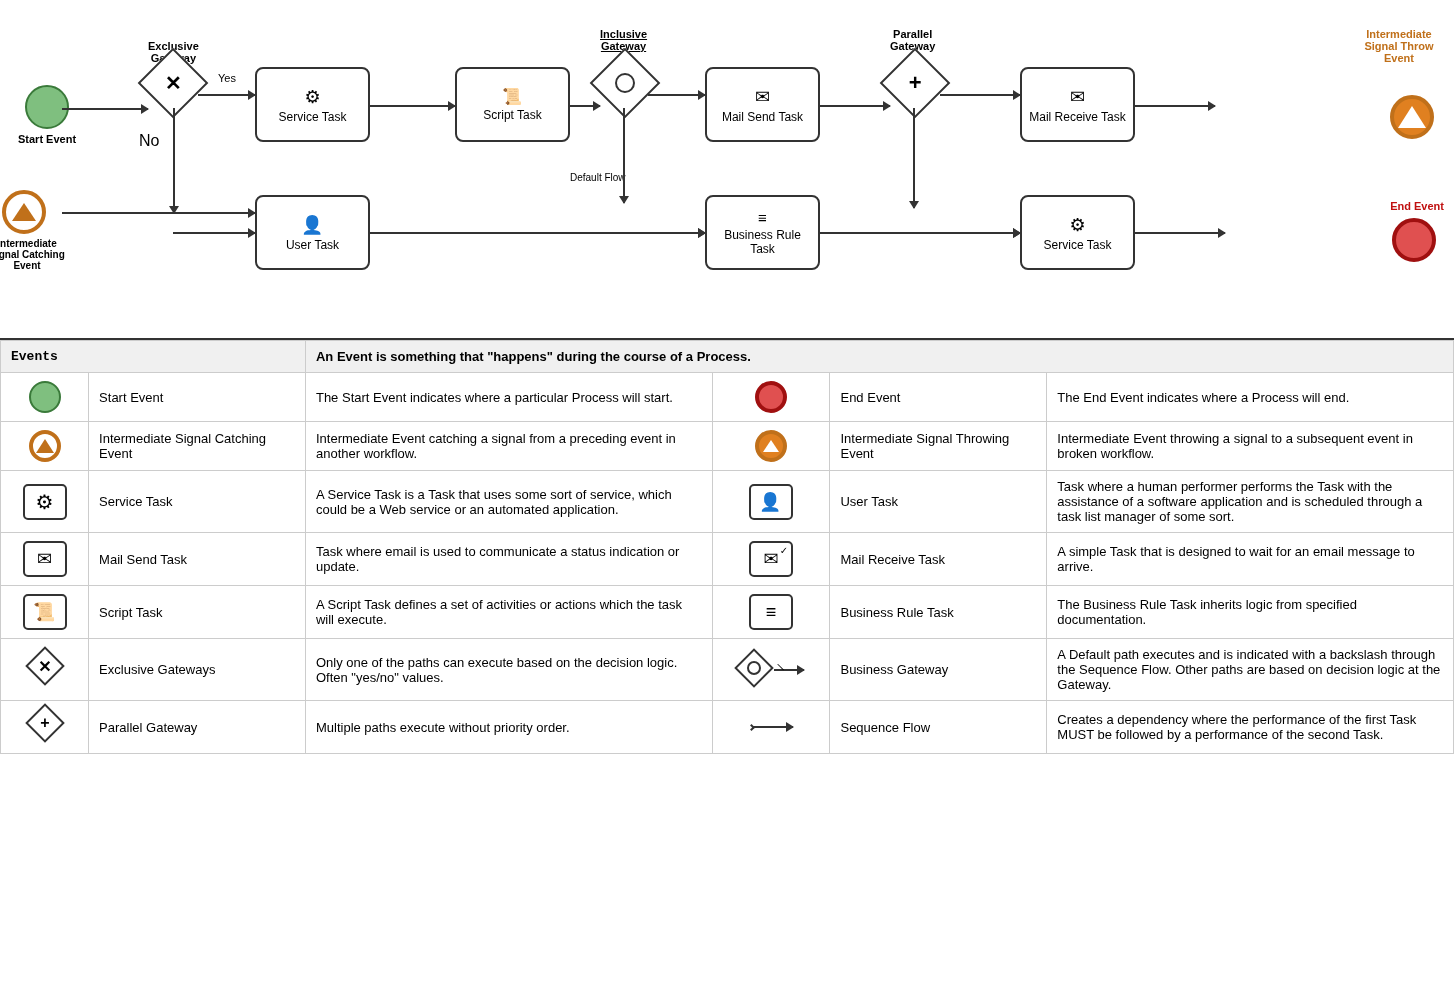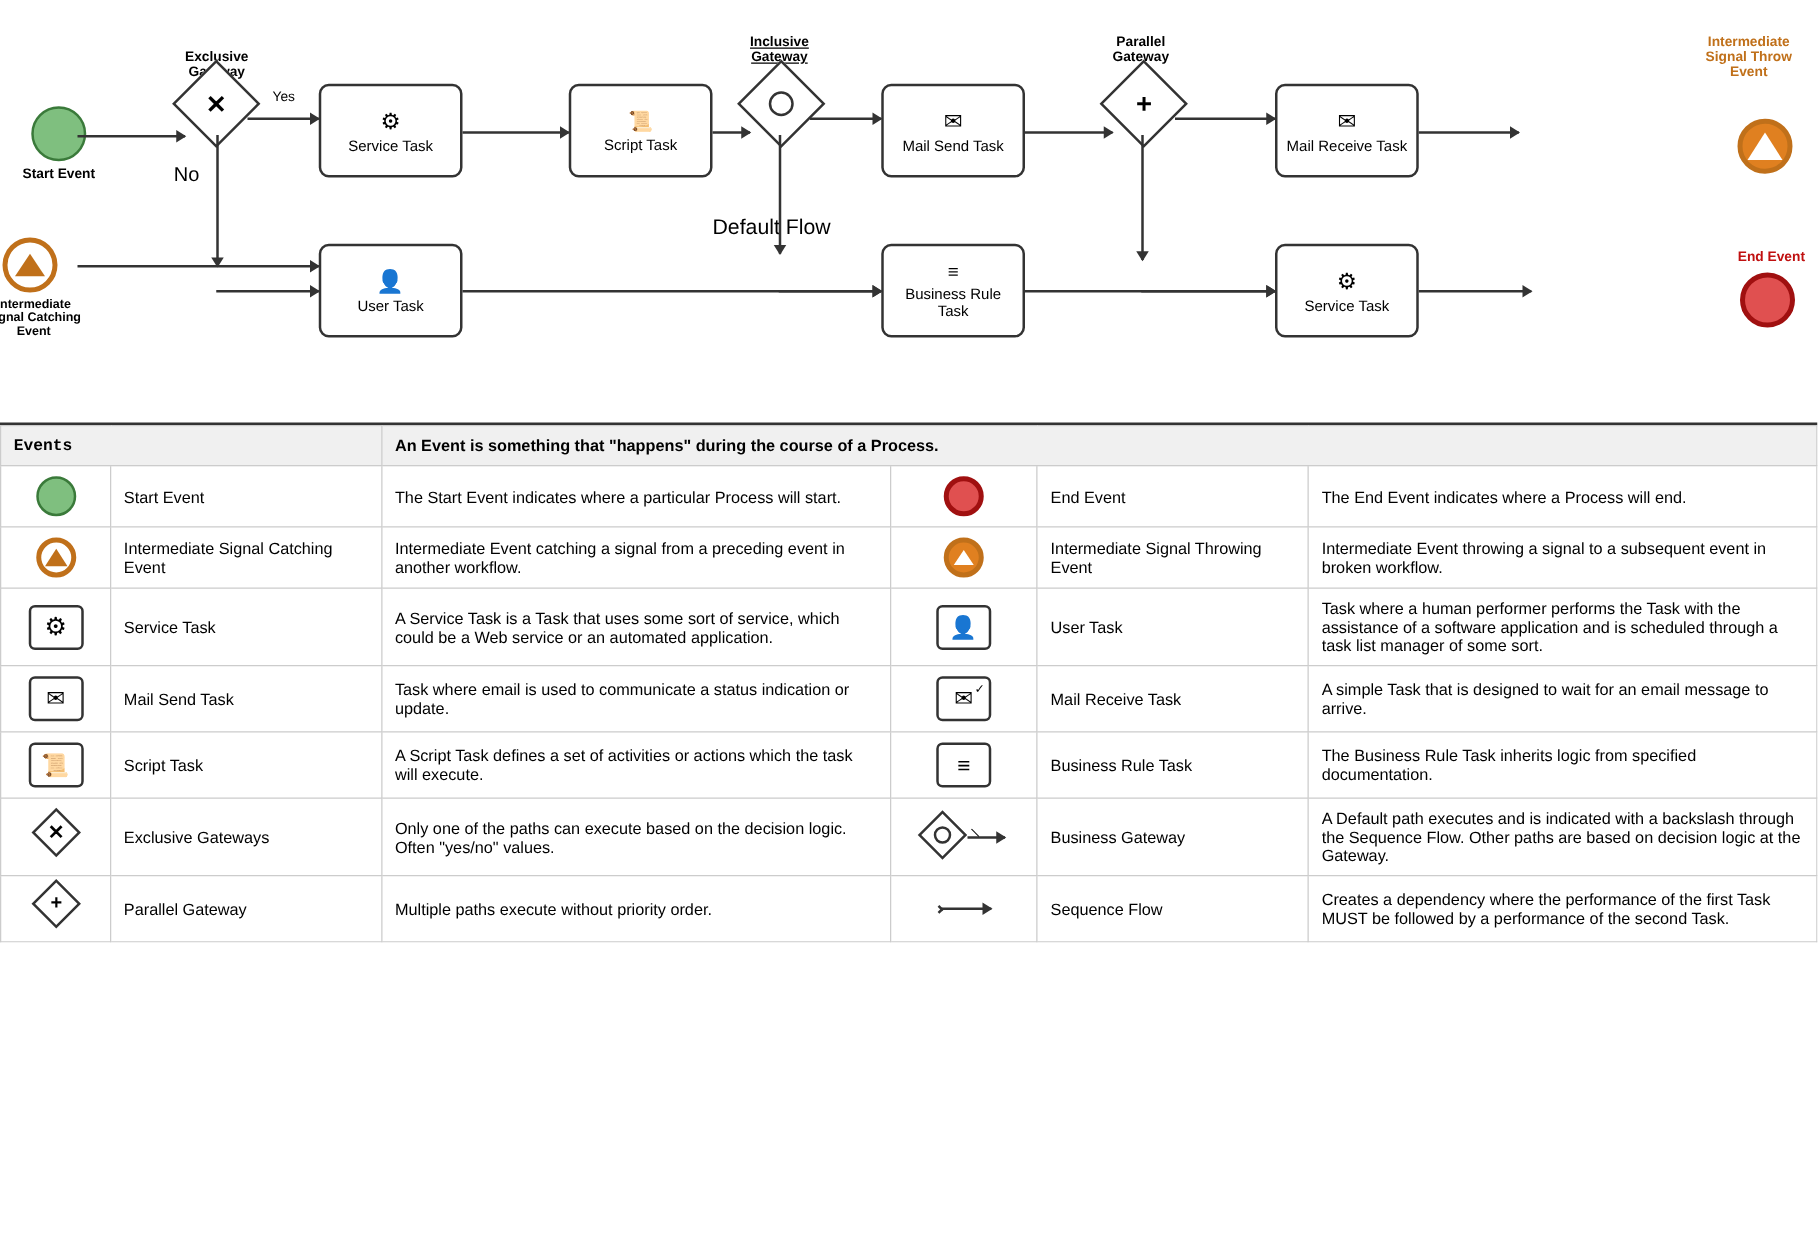--- a/index.html
+++ b/index.html
@@ -232,21 +232,21 @@
     <div style="font-size:11px; font-weight:bold;">Gateway</div>
   </div>
   <div style="position:absolute; left:600px; top:58px;">
     <div class="gateway-diamond" style="position:relative;">
       <div class="gateway-inner">
         <div style="width:20px; height:20px; border-radius:50%; border:2px solid #333;"></div>
       </div>
     </div>
   </div>
 
-  <div style="position:absolute; left:570px; top:172px; font-size:17px;">Default Flow</div>
+  <div style="position:absolute; left:570px; top:172px; font-size:10px;">Default Flow</div>
 
   <div style="position:absolute; left:705px; top:67px;">
     <div class="task-box">
       <div class="task-icon">✉</div>
       <div>Mail Send Task</div>
     </div>
   </div>
 
   <div style="position:absolute; left:890px; top:28px; text-align:center;">
     <div style="font-size:11px; font-weight:bold;">Parallel</div>

